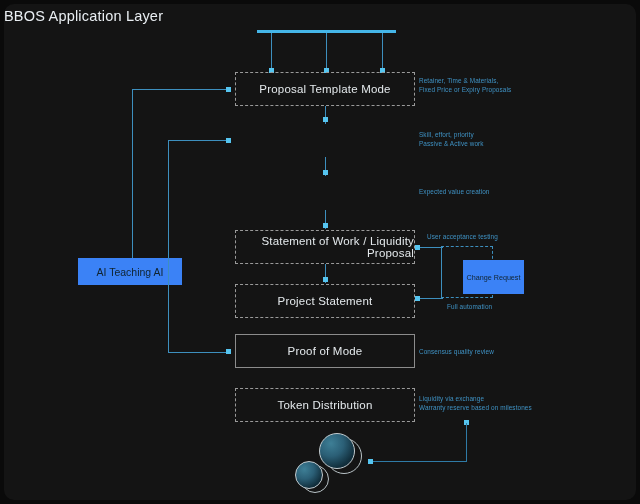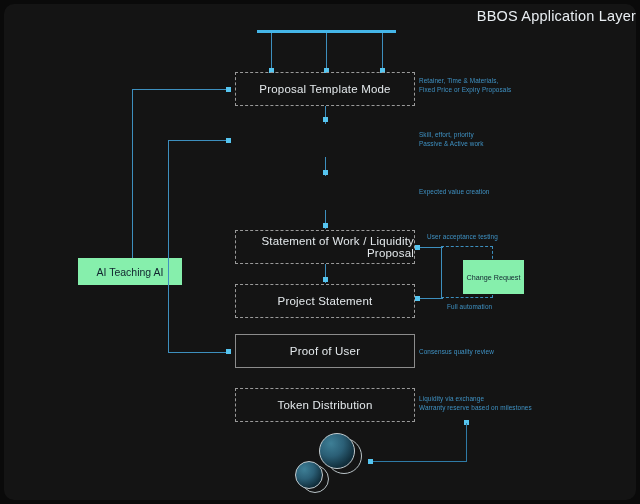--- a/index.html
+++ b/index.html
@@ -2,31 +2,31 @@
 <html><head>
 <meta charset="utf-8">
 <style>
   html,body{margin:0;padding:0;background:#0a0a0a;}
   body{width:640px;height:504px;overflow:hidden;
        font-family:"Liberation Sans","DejaVu Sans",sans-serif;}
   #panel{position:absolute;left:4px;top:4px;width:632px;height:496px;
          background:#141414;border-radius:10px;overflow:hidden;}
   .abs{position:absolute;}
   
-  #title{left:0;top:4px;width:632px;text-align:right;color:#e9eef2;
+  #title{left:0;top:4px;width:632px;text-align:left;color:#e9eef2;
          font-size:14.5px;letter-spacing:.2px;}
   #titlebar{left:253px;top:26px;width:139px;height:3px;background:#45b6e8;}
   
   .box{width:180px;height:34px;display:flex;align-items:center;
        justify-content:center;color:#e4e9ec;font-size:11.5px;
        letter-spacing:.2px;text-align:center;box-sizing:border-box;}
   .dashed{border:1px dashed #9a9a9a;text-align:right;}
   .solid{border:1px solid #8c8c8c;}
   
-  .fill{background:#86efac;color:#10232e;display:flex;align-items:center;
+  .fill{background:#3b82f6;color:#10232e;display:flex;align-items:center;
         justify-content:center;box-sizing:border-box;}
   
   .note{color:#3f92c4;font-size:6.4px;line-height:9px;letter-spacing:.1px;
         white-space:pre-line;}
   
   .v{width:1px;background:#3d8fbe;}
   .h{height:1px;background:#3d8fbe;}
   .vt{width:1px;background:#2f7ba6;}
   .ht{height:1px;background:#2f7ba6;}
   .dot{width:5px;height:5px;background:#56c5f0;}
@@ -73,21 +73,21 @@
 
   <div class="abs box dashed" style="left:231px;top:226px;">Statement of Work / Liquidity Proposal</div>
   <div class="abs note" style="left:423px;top:228px;">User acceptance testing</div>
 
   <div class="abs v" style="left:321px;top:260px;height:19px;"></div>
   <div class="abs dot" style="left:319px;top:273px;"></div>
 
   <div class="abs box dashed" style="left:231px;top:280px;">Project Statement</div>
   <div class="abs note" style="left:443px;top:298px;">Full automation</div>
 
-  <div class="abs box solid" style="left:231px;top:330px;">Proof of User</div>
+  <div class="abs box solid" style="left:231px;top:330px;">Proof of Mode</div>
   <div class="abs note" style="left:415px;top:343px;">Consensus quality review</div>
 
   <div class="abs box dashed" style="left:231px;top:384px;">Token Distribution</div>
   <div class="abs note" style="left:415px;top:390px;">Liquidity via exchange
 Warranty reserve based on milestones</div>
 
   <div class="abs" id="crframe"></div>
   <div class="abs h" style="left:413px;top:243px;width:26px;"></div>
   <div class="abs dot" style="left:411px;top:241px;"></div>
   <div class="abs v" style="left:437px;top:243px;height:51px;"></div>

